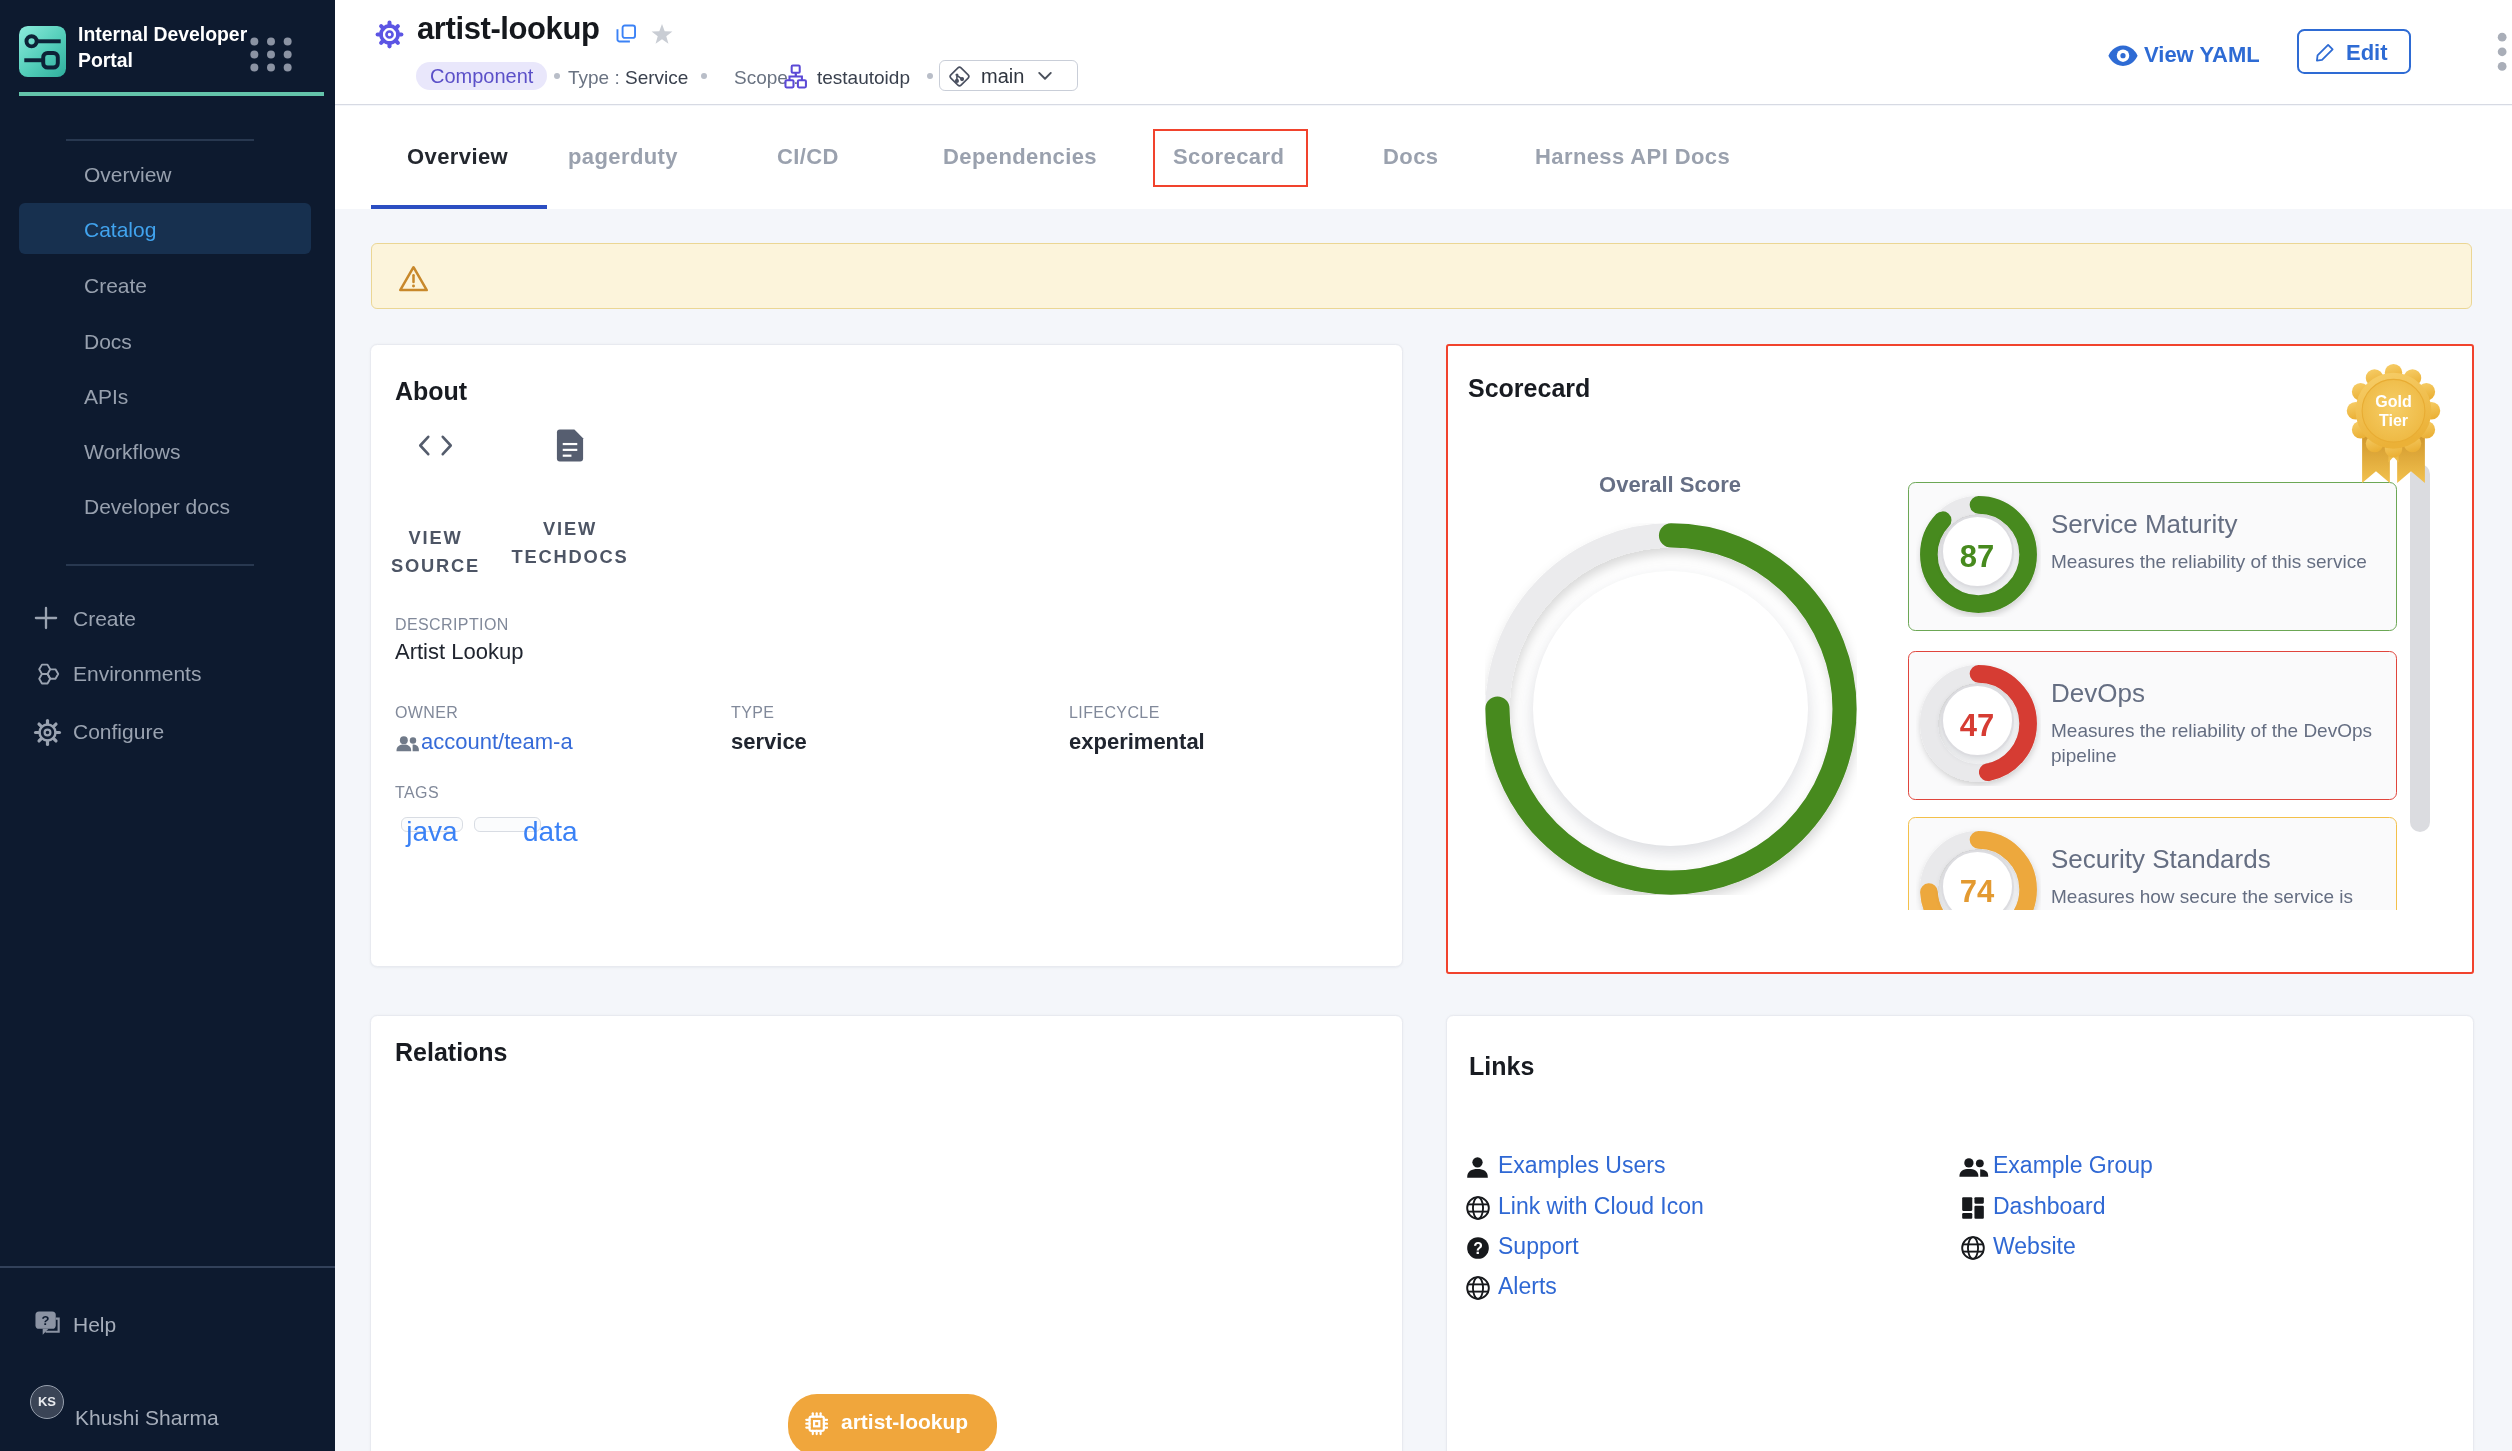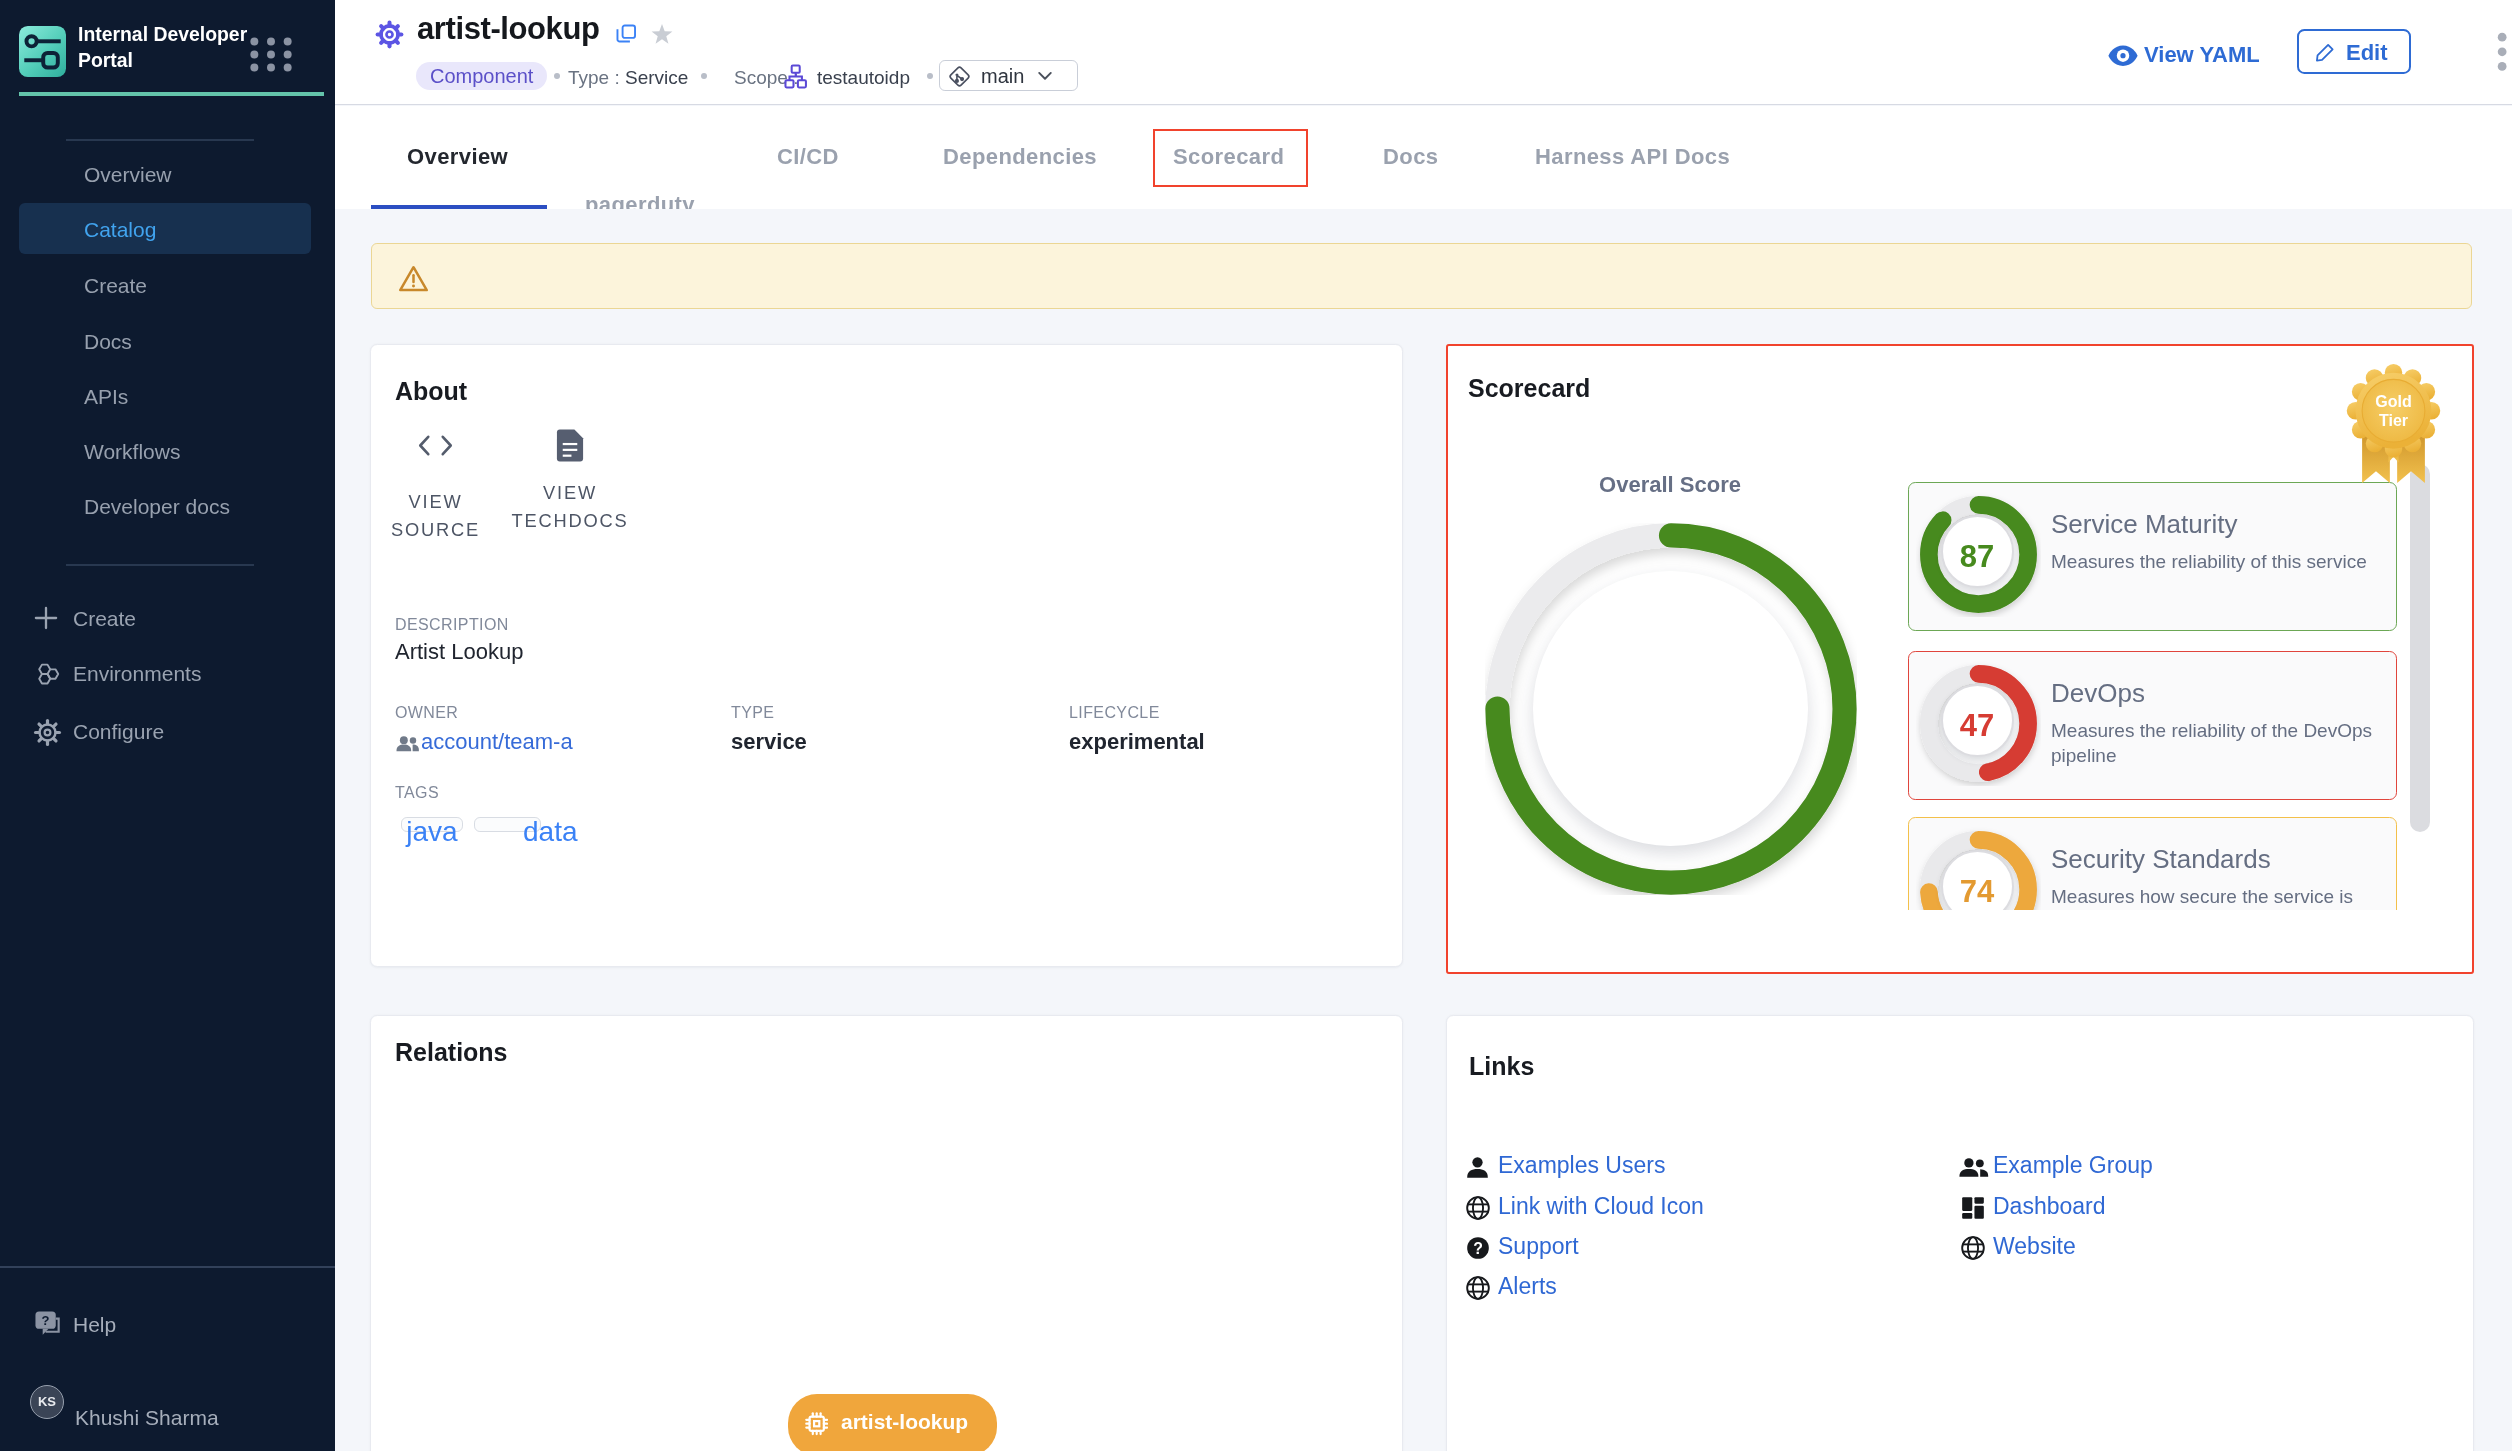--- a/index.html
+++ b/index.html
@@ -25,21 +25,21 @@
 
 .card { position:absolute; background:#FFFFFF; border:0.7px solid #E8EAF0; border-radius:7.3px; box-shadow:0 0.7px 2.2px rgba(20,30,60,0.05); }
 .cardh { position:absolute; font-size:25px; font-weight:bold; color:#181B21; }
 
 #banner { position:absolute; left:36px; top:34px; width:2101px; height:66px; background:#FCF4DB; border:1.5px solid #EBD694; border-radius:5.9px; }
 
 .lbl { position:absolute; font-size:16px; color:#81899A; letter-spacing:0.4px; }
 .val { position:absolute; font-size:22px; color:#20252F; }
 .valb { position:absolute; font-size:22px; font-weight:bold; color:#20252F; }
 .chip { position:absolute; height:15px; border:1.5px solid #D8DCE3; border-radius:5.9px; background:#FBFCFD; font-size:28px; color:#3b82f6; text-align:center; line-height:27px; }
-.viewlbl { position:absolute; font-size:18.3px; font-weight:normal; color:#4D5565; letter-spacing:1.8px; text-align:center; line-height:28px; }
+.viewlbl { position:absolute; font-size:18.3px; font-weight:bold; color:#4D5565; letter-spacing:1.8px; text-align:center; line-height:28px;margin-top:36px; }
 
 #scorecard { position:absolute; left:1111px; top:135px; width:1028px; height:630px; background:#FFFFFF; border:2.9px solid #F1432D; border-radius:2.9px; }
 .tile { position:absolute; left:460px; width:489px; height:149px; background:#FAFAFB; border-radius:7.3px; }
 .tile-t { position:absolute; left:142px; top:26px; font-size:26px; color:#656E82; }
 .tile-d { position:absolute; left:142px; top:66px; font-size:19px; color:#656E82; width:352px; line-height:25px; }
 .tile-n { position:absolute; left:33px; top:56px; width:70px; text-align:center; font-size:31px; font-weight:bold; }
 
 .linkrow { position:absolute; font-size:23px; color:#2F68D4; }
 </style>
 </head>
@@ -223,21 +223,21 @@
         <g fill="#A9AEB8">
           <circle cx="7" cy="7" r="6"></circle>
           <circle cx="7" cy="27" r="6"></circle>
           <circle cx="7" cy="47" r="6"></circle>
         </g>
       </svg>
   </div>
 </div>
 <div id="tabsrow">
   <div class="tab" style="left:72px; color:#23272E;">Overview</div>
-  <div class="tab" style="left:250px;margin-top:48px;">pagerduty</div>
+  <div class="tab" style="left:233px;">pagerduty</div>
   <div class="tab" style="left:442px;">CI/CD</div>
   <div class="tab" style="left:608px;text-align:center;">Dependencies</div>
   <div class="abs" style="left:818px; top:23.4px; width:155px; height:58px; border:2.9px solid #F1432D;"></div>
   <div class="tab" style="left:838px;">Scorecard</div>
   <div class="tab" style="left:1048px;">Docs</div>
   <div class="tab" style="left:1200px;">Harness API Docs</div>
   <div id="tab-underline"></div>
 </div>
 <div id="content">
   <div id="banner">

